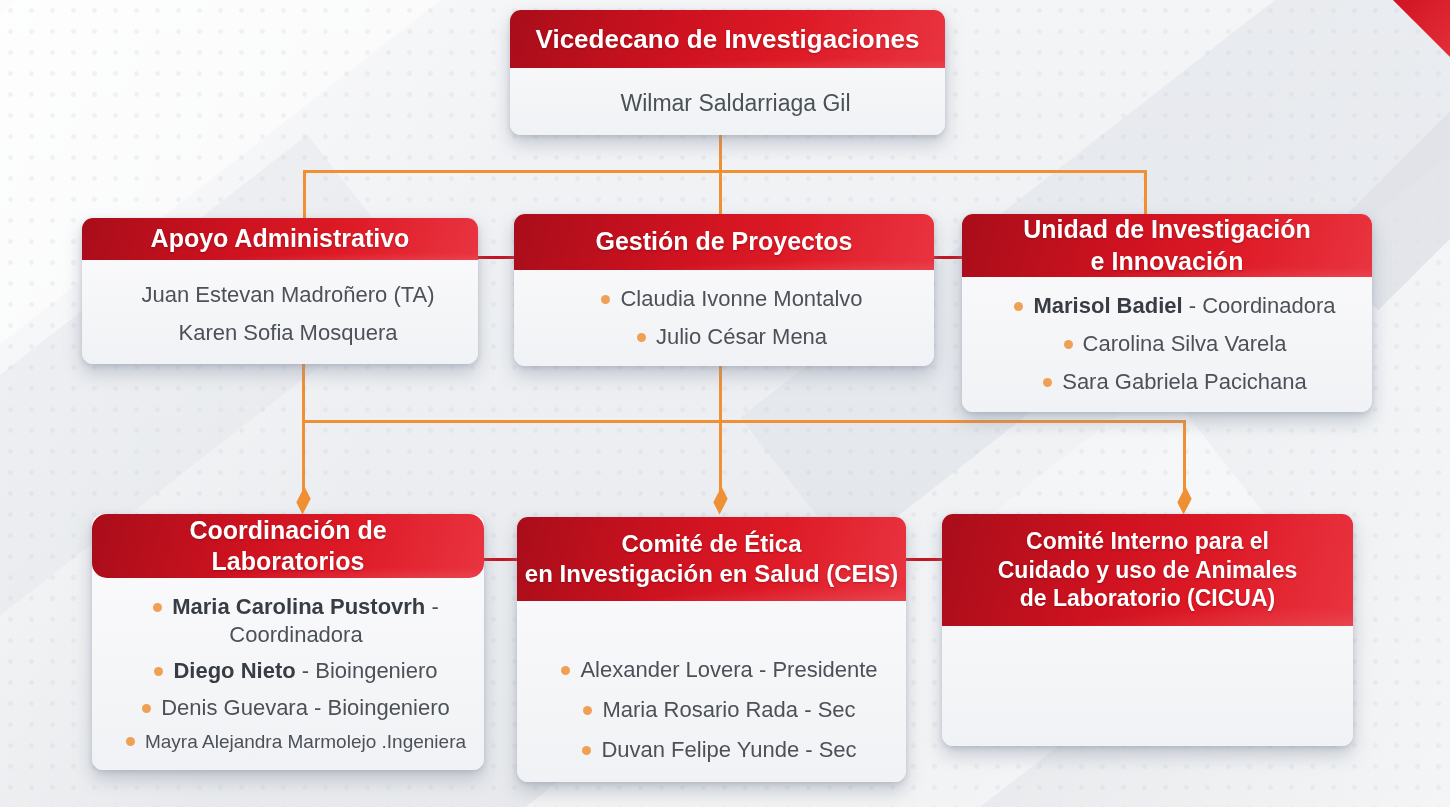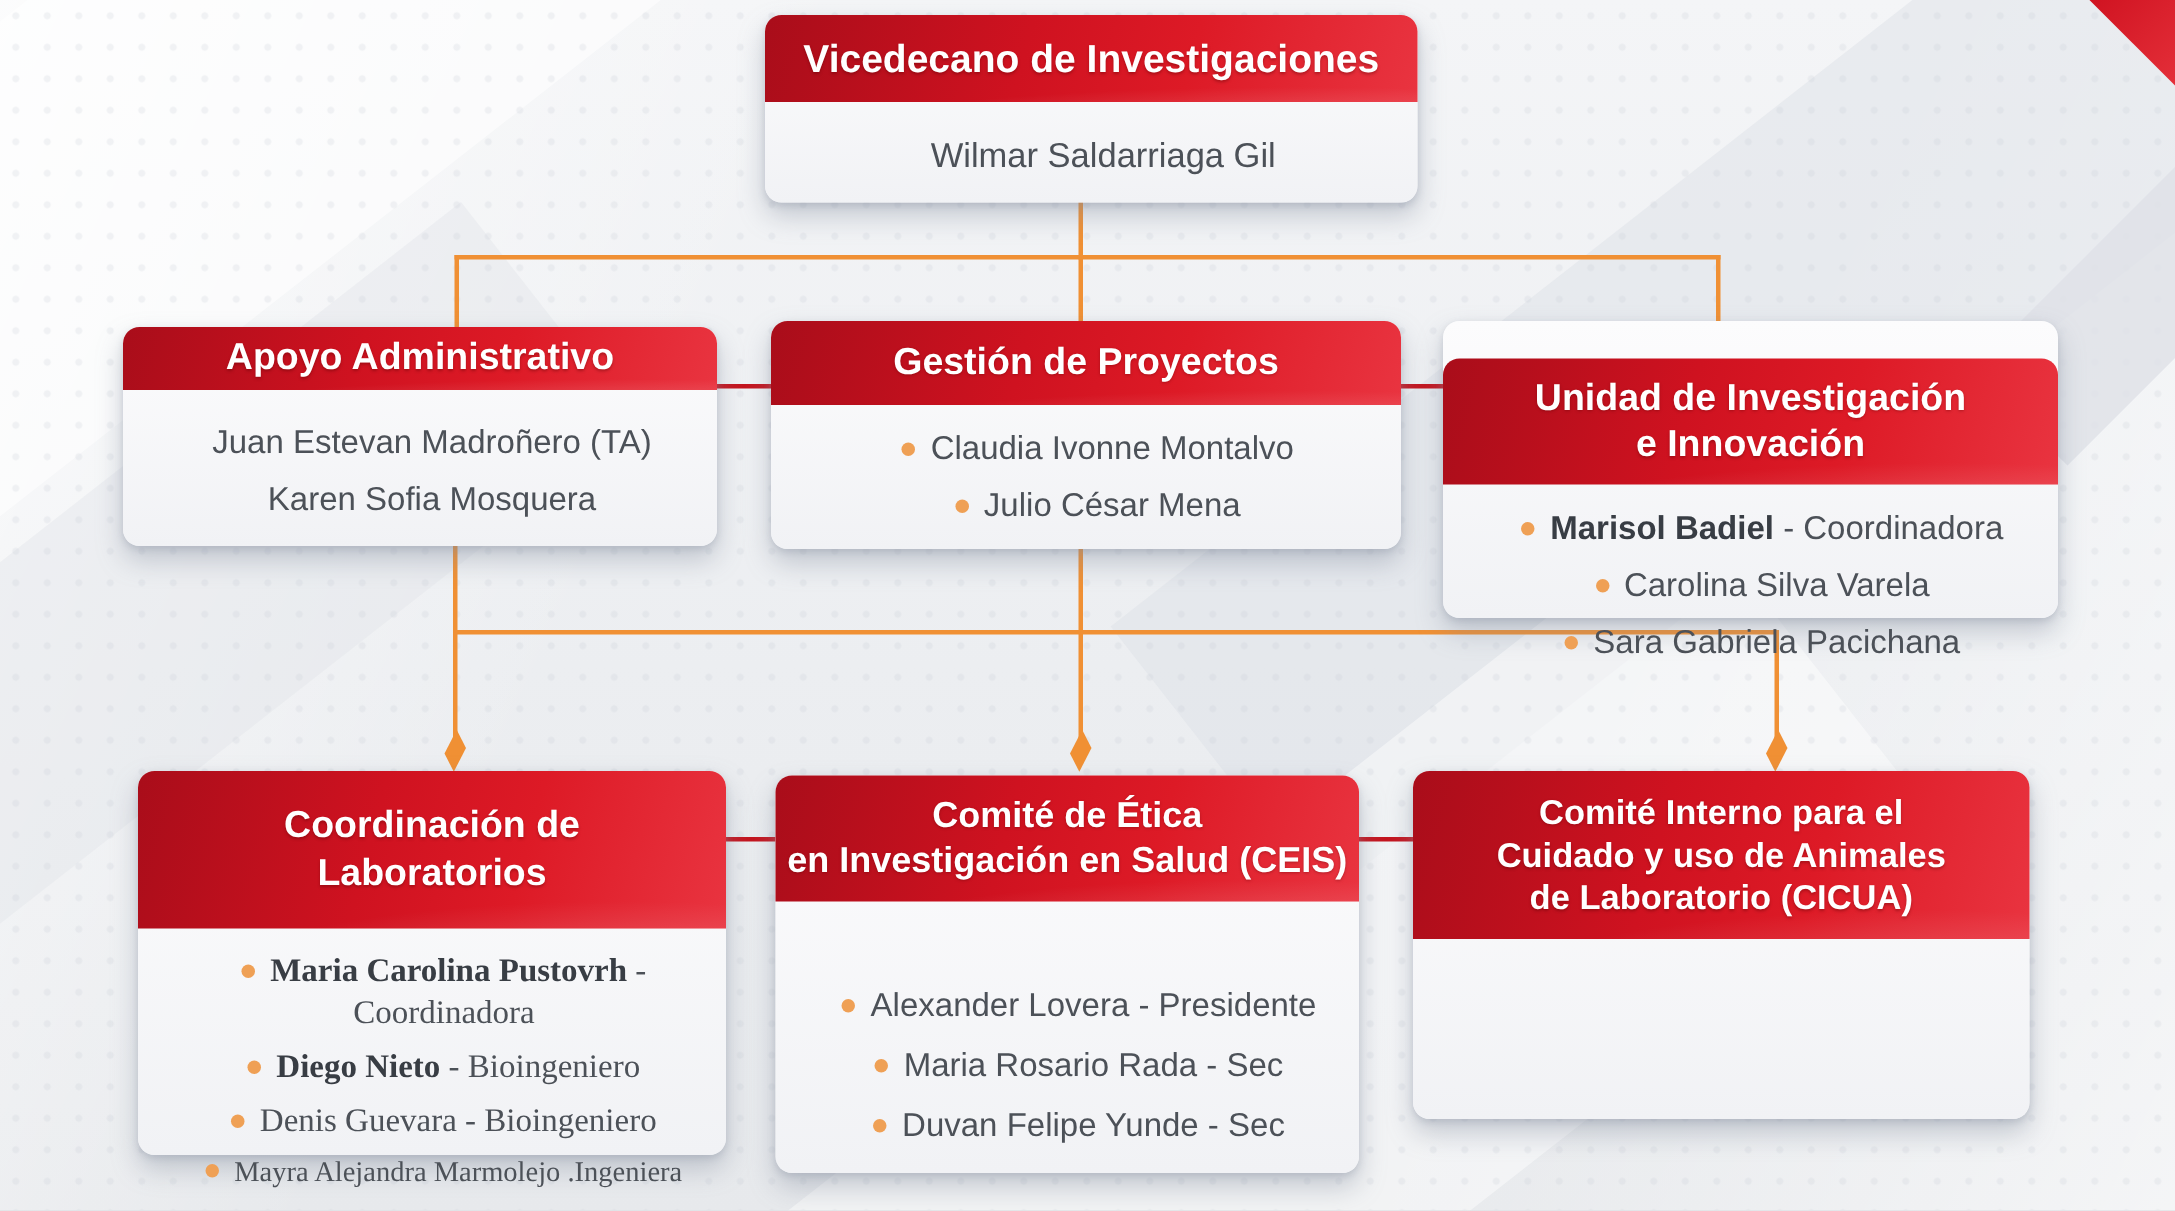--- a/index.html
+++ b/index.html
@@ -46,24 +46,24 @@
     margin-right:10px;vertical-align:2px;}
   
   #box-root{left:510px;top:10px;width:435px;height:125px;}
   #box-root .box-header{height:58px;}   #box-root .box-title{font-size:26px;}
   #box-root .member{font-size:23px;}
   #box-apoyo{left:82px;top:218px;width:396px;height:146px;}
   #box-apoyo .box-header{height:42px;}  #box-apoyo .box-title{font-size:25px;}
   #box-gestion{left:514px;top:214px;width:420px;height:152px;}
   #box-gestion .box-header{height:56px;} #box-gestion .box-title{font-size:25px;}
   #box-unidad{left:962px;top:214px;width:410px;height:198px;}
-  #box-unidad .box-header{height:84px;margin-top:25px;}  #box-unidad .box-title{font-size:25px;}
+  #box-unidad .box-header{height:63px;}  #box-unidad .box-title{font-size:25px;}
   #box-laboratorios{left:92px;top:514px;width:392px;height:256px;}
-  #box-laboratorios .box-header{height:105px;} #box-laboratorios .box-title{font-size:25px;}
-  #box-laboratorios .member{margin:4px 0;font-family:Liberation Serif, serif;}
+  #box-laboratorios .box-header{height:64px;border-radius:15px;} #box-laboratorios .box-title{font-size:25px;}
+  #box-laboratorios .member{margin:4px 0;}
   #box-ceis{left:517px;top:517px;width:389px;height:265px;}
   #box-ceis .box-header{height:84px;}    #box-ceis .box-title{font-size:24px;}
   #box-ceis .member{margin:6px 0;}
   #box-cicua{left:942px;top:514px;width:411px;height:232px;}
   #box-cicua .box-header{height:112px;}  #box-cicua .box-title{font-size:23px;}
   #box-cicua .box-body{align-items:flex-start;padding-left:22px;}
   #box-cicua .member{font-size:21px;text-align:left;margin:4px 0;}
   #box-cicua .member.left{padding-left:19px;}
 </style>
 </head>

